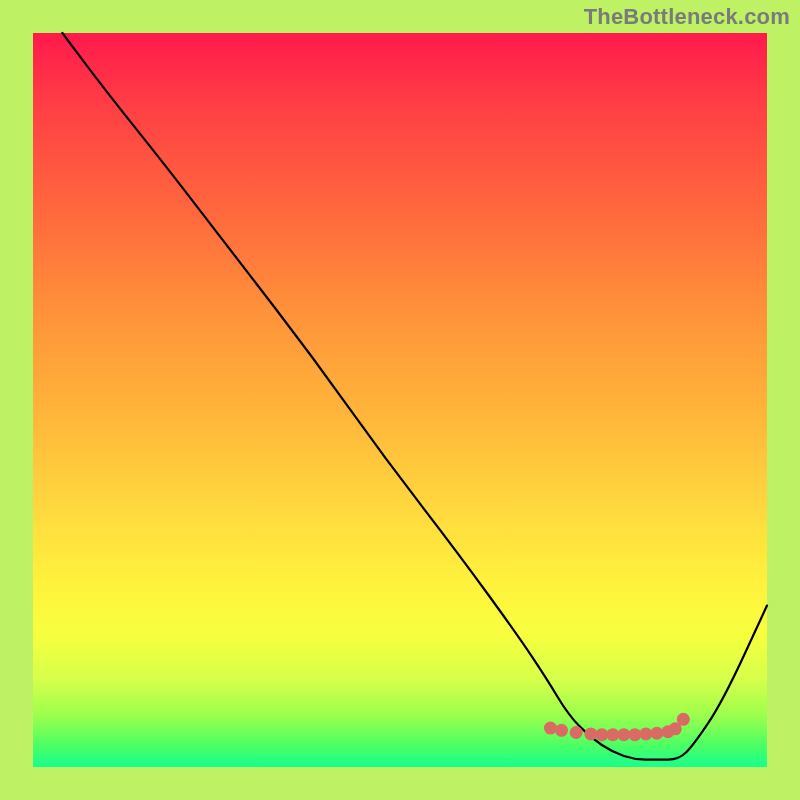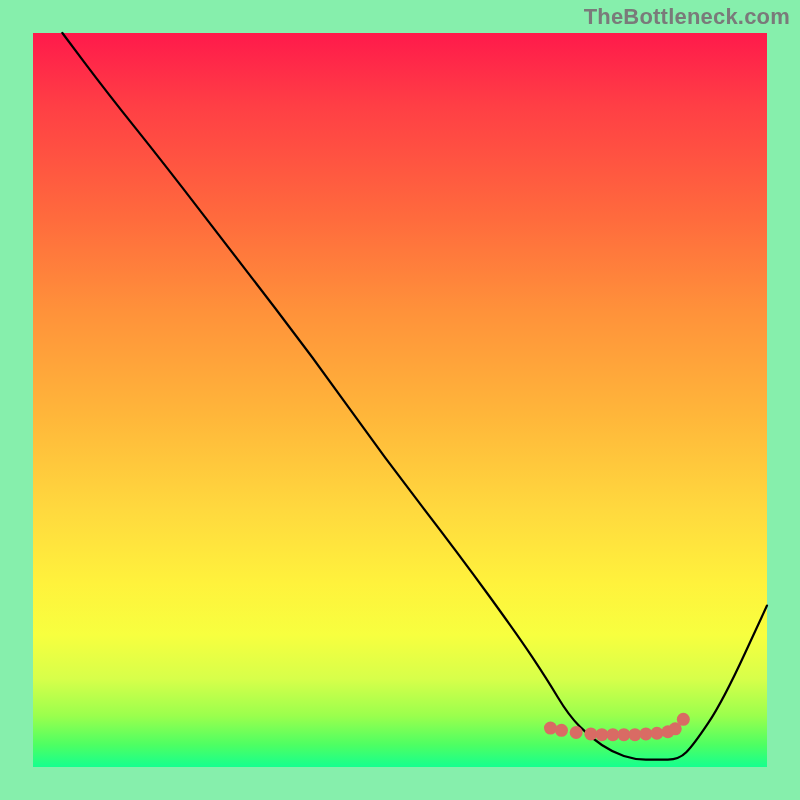--- a/index.html
+++ b/index.html
@@ -9,21 +9,21 @@
     height: 800px;
     background: #000;
     overflow: hidden;
   }
   .frame {
     position: absolute;
     left: 0;
     top: 0;
     width: 800px;
     height: 800px;
-    background: #86efac;
+    background: #bef264;
   }
   .plot {
     position: absolute;
     left: 33px;
     top: 33px;
     width: 734px;
     height: 734px;
     background: linear-gradient(to bottom,
       #ff1a4b 0%,
       #ff3f45 10%,

